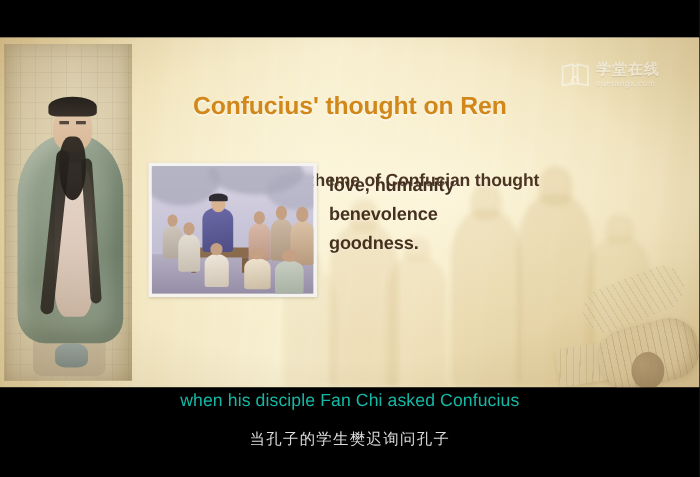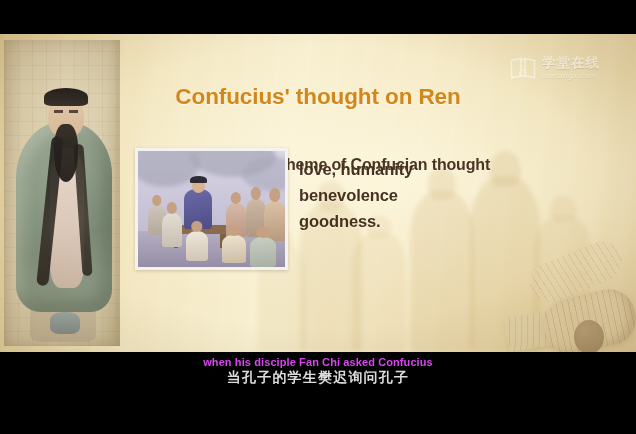--- a/index.html
+++ b/index.html
@@ -422,33 +422,32 @@
 
   
   #subtitle-block {
     position: absolute;
     left: 0;
     top: 356px;
     width: 636px;
     text-align: center;
   }
   #subtitle-en {
-    font-size: 11px;
-    font-weight: bold;
-    color: #d946ef;
+    font-size: 16px;
+    font-weight: normal;
+    color: #14b8a6;
     letter-spacing: 0.1px;
     text-shadow: 0 1px 2px rgba(0,0,0,0.9);
   }
   #subtitle-zh {
-    margin-top: 1px;
+    margin-top: 17px;
     font-size: 14px;
     color: #dcdcdc;
     letter-spacing: 1.2px;
     text-shadow: 0 1px 2px rgba(0,0,0,0.9);
-    font-weight: bold;
   }
 </style>
 </head>
 <body>
 
 <div id="player">
 
   <div id="slide">
 
     <div id="paper-streaks"></div>

